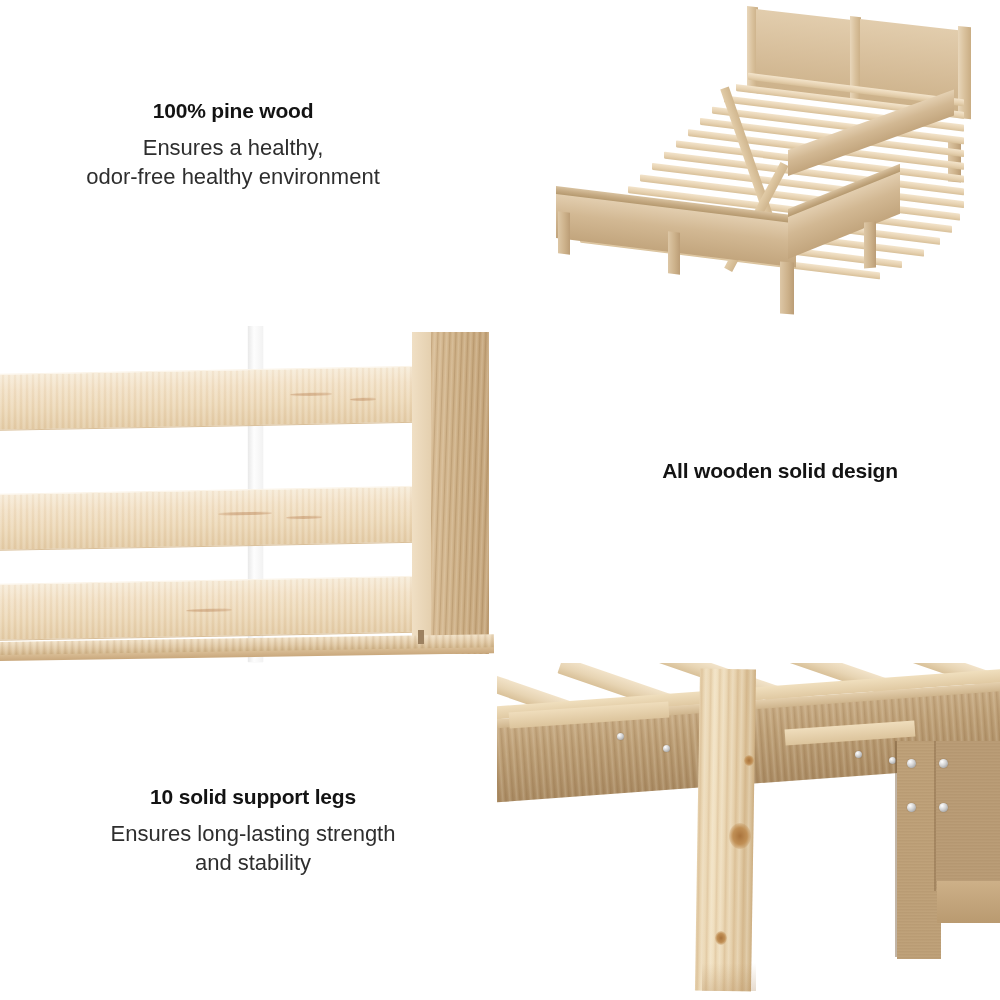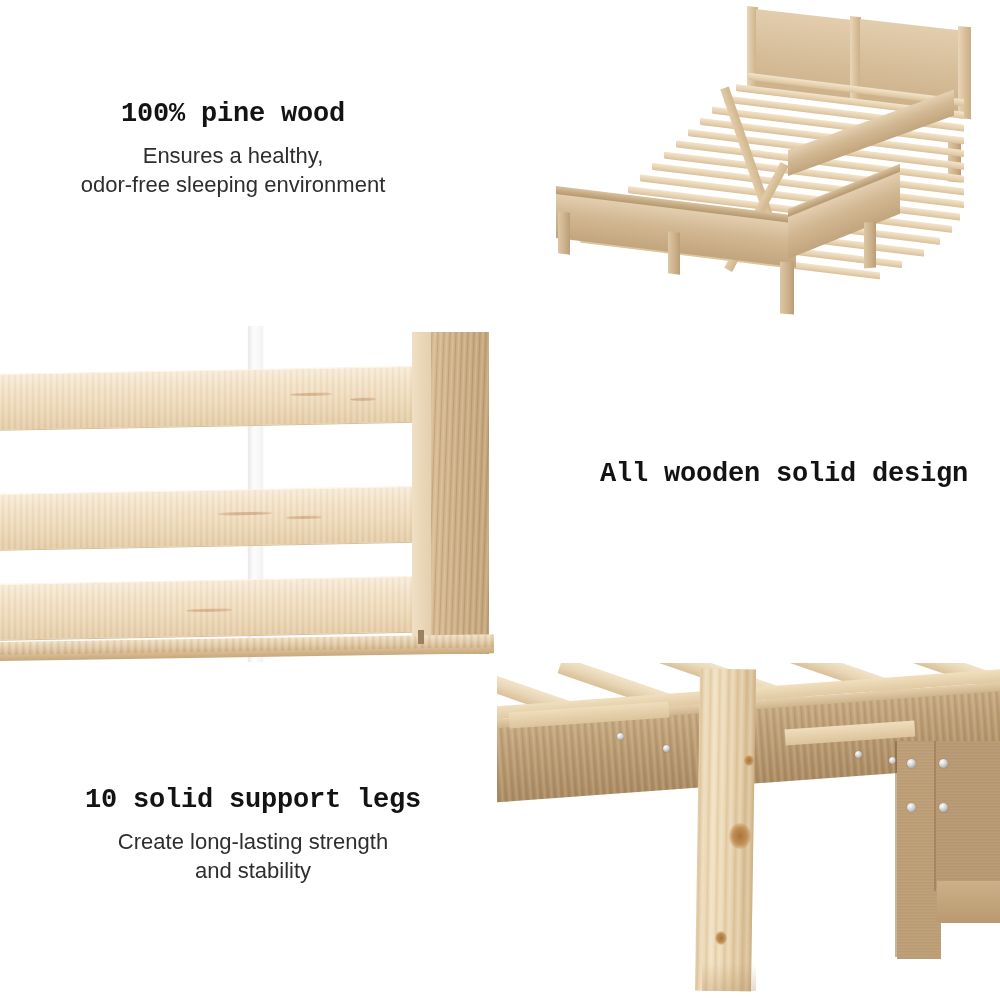--- a/index.html
+++ b/index.html
@@ -14,23 +14,23 @@
     position: relative;
     width: 1000px;
     height: 1000px;
     background: #ffffff;
     overflow: hidden;
   }
 
   
   .text-block { position: absolute; text-align: center; }
   .feat-title {
-    font-family: Liberation Mono, monospace;
+    font-family: Liberation Sans, sans-serif;
     font-weight: bold;
-    font-size: 27px;
+    font-size: 21px;
     line-height: 1.25;
     color: #131313;
     letter-spacing: -0.2px;
     white-space: nowrap;
   }
   .feat-sub {
     font-family: "Liberation Sans", sans-serif;
     font-weight: normal;
     font-size: 22px;
     line-height: 1.32;
@@ -224,32 +224,32 @@
 </style>
 </head>
 <body>
 
 <div id="canvas">
 
   <div class="text-block" id="txt-pine">
     <div class="feat-title">100% pine wood</div>
     <div class="feat-sub">
       <span class="ln">Ensures a healthy,</span>
-      <span class="ln">odor-free sleeping environment</span>
+      <span class="ln">odor-free healthy environment</span>
     </div>
   </div>
 
   <div class="text-block" id="txt-slats">
     <div class="feat-title">All wooden solid design</div>
   </div>
 
   <div class="text-block" id="txt-legs">
     <div class="feat-title">10 solid support legs</div>
     <div class="feat-sub">
-      <span class="ln">Create long-lasting strength</span>
+      <span class="ln">Ensures long-lasting strength</span>
       <span class="ln">and stability</span>
     </div>
   </div>
 
   <div class="photo" id="photo-bed">
     <div id="bed-scene">
 
       <div class="bedpart w-grain" id="hb-postL" style="left:207px; top:6px; width:11px; height:86px; transform:skewY(6deg); transform-origin:top left;"></div>
       <div class="bedpart w-grain-h" id="hb-panelL" style="left:216px; top:9px; width:96px; height:84px; transform:skewY(6.5deg); transform-origin:top left;"></div>
       <div class="bedpart w-grain" id="hb-div" style="left:310px; top:16px; width:11px; height:88px; transform:skewY(6.5deg); transform-origin:top left;"></div>

